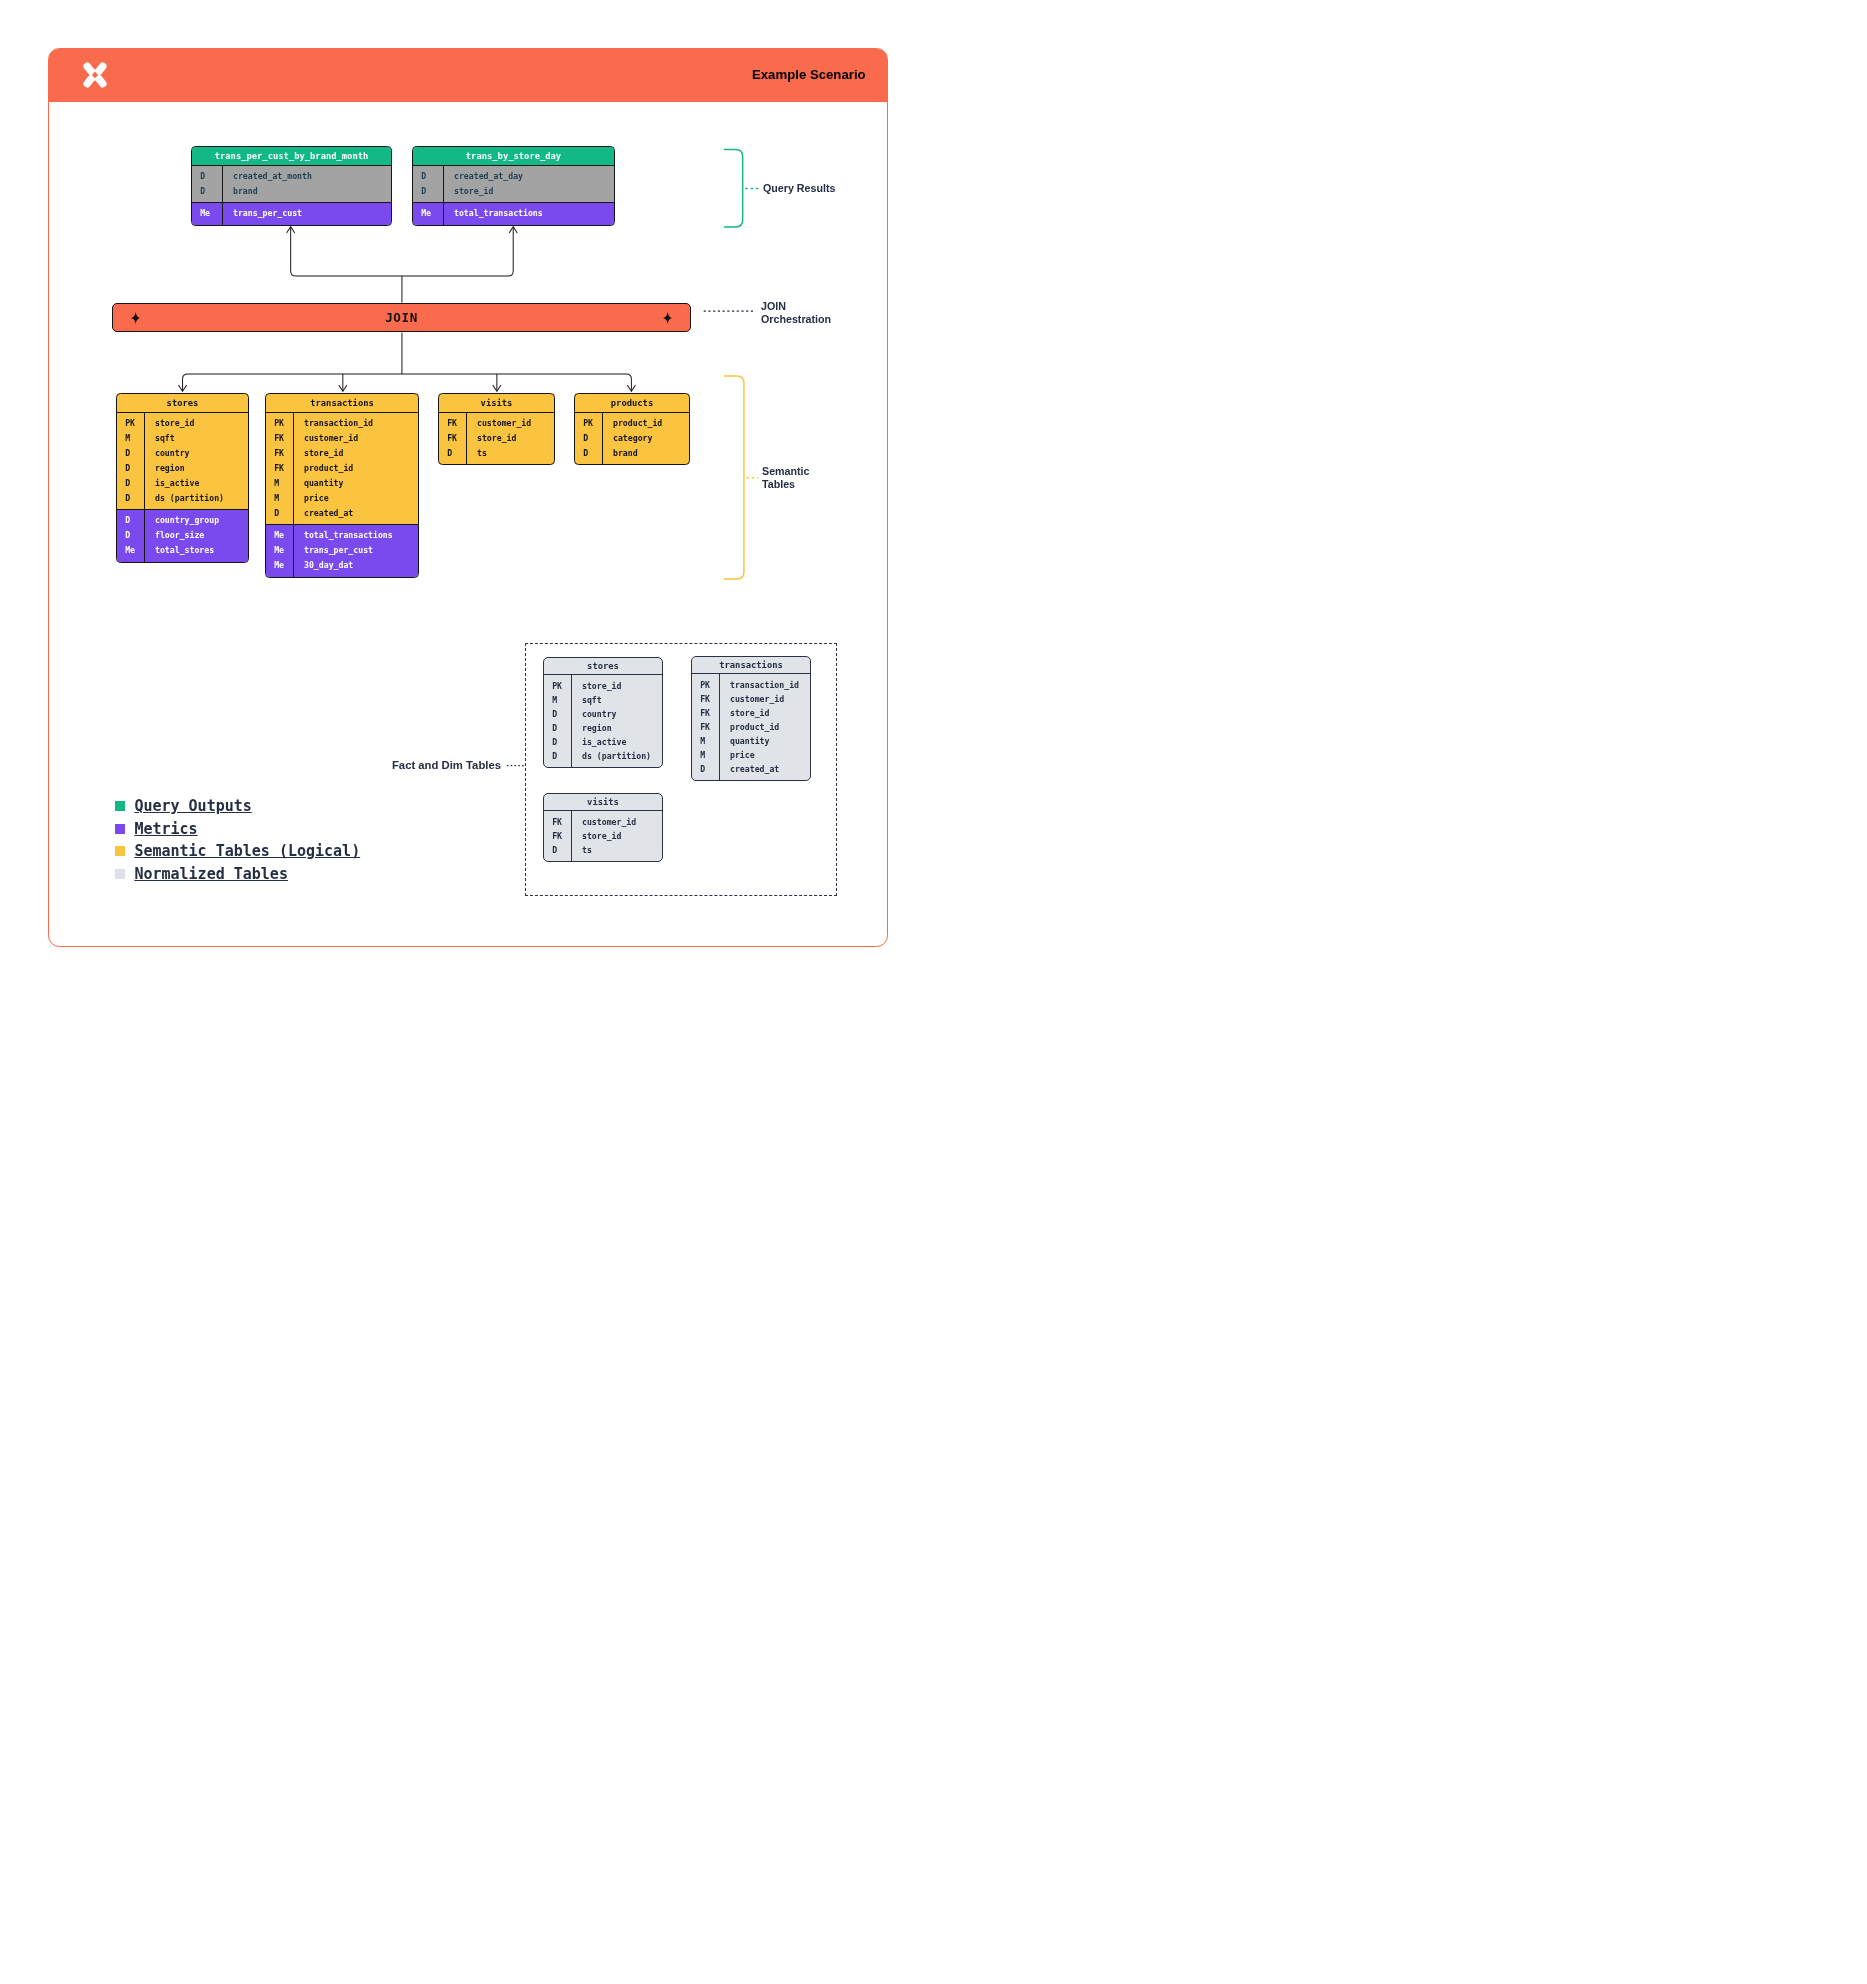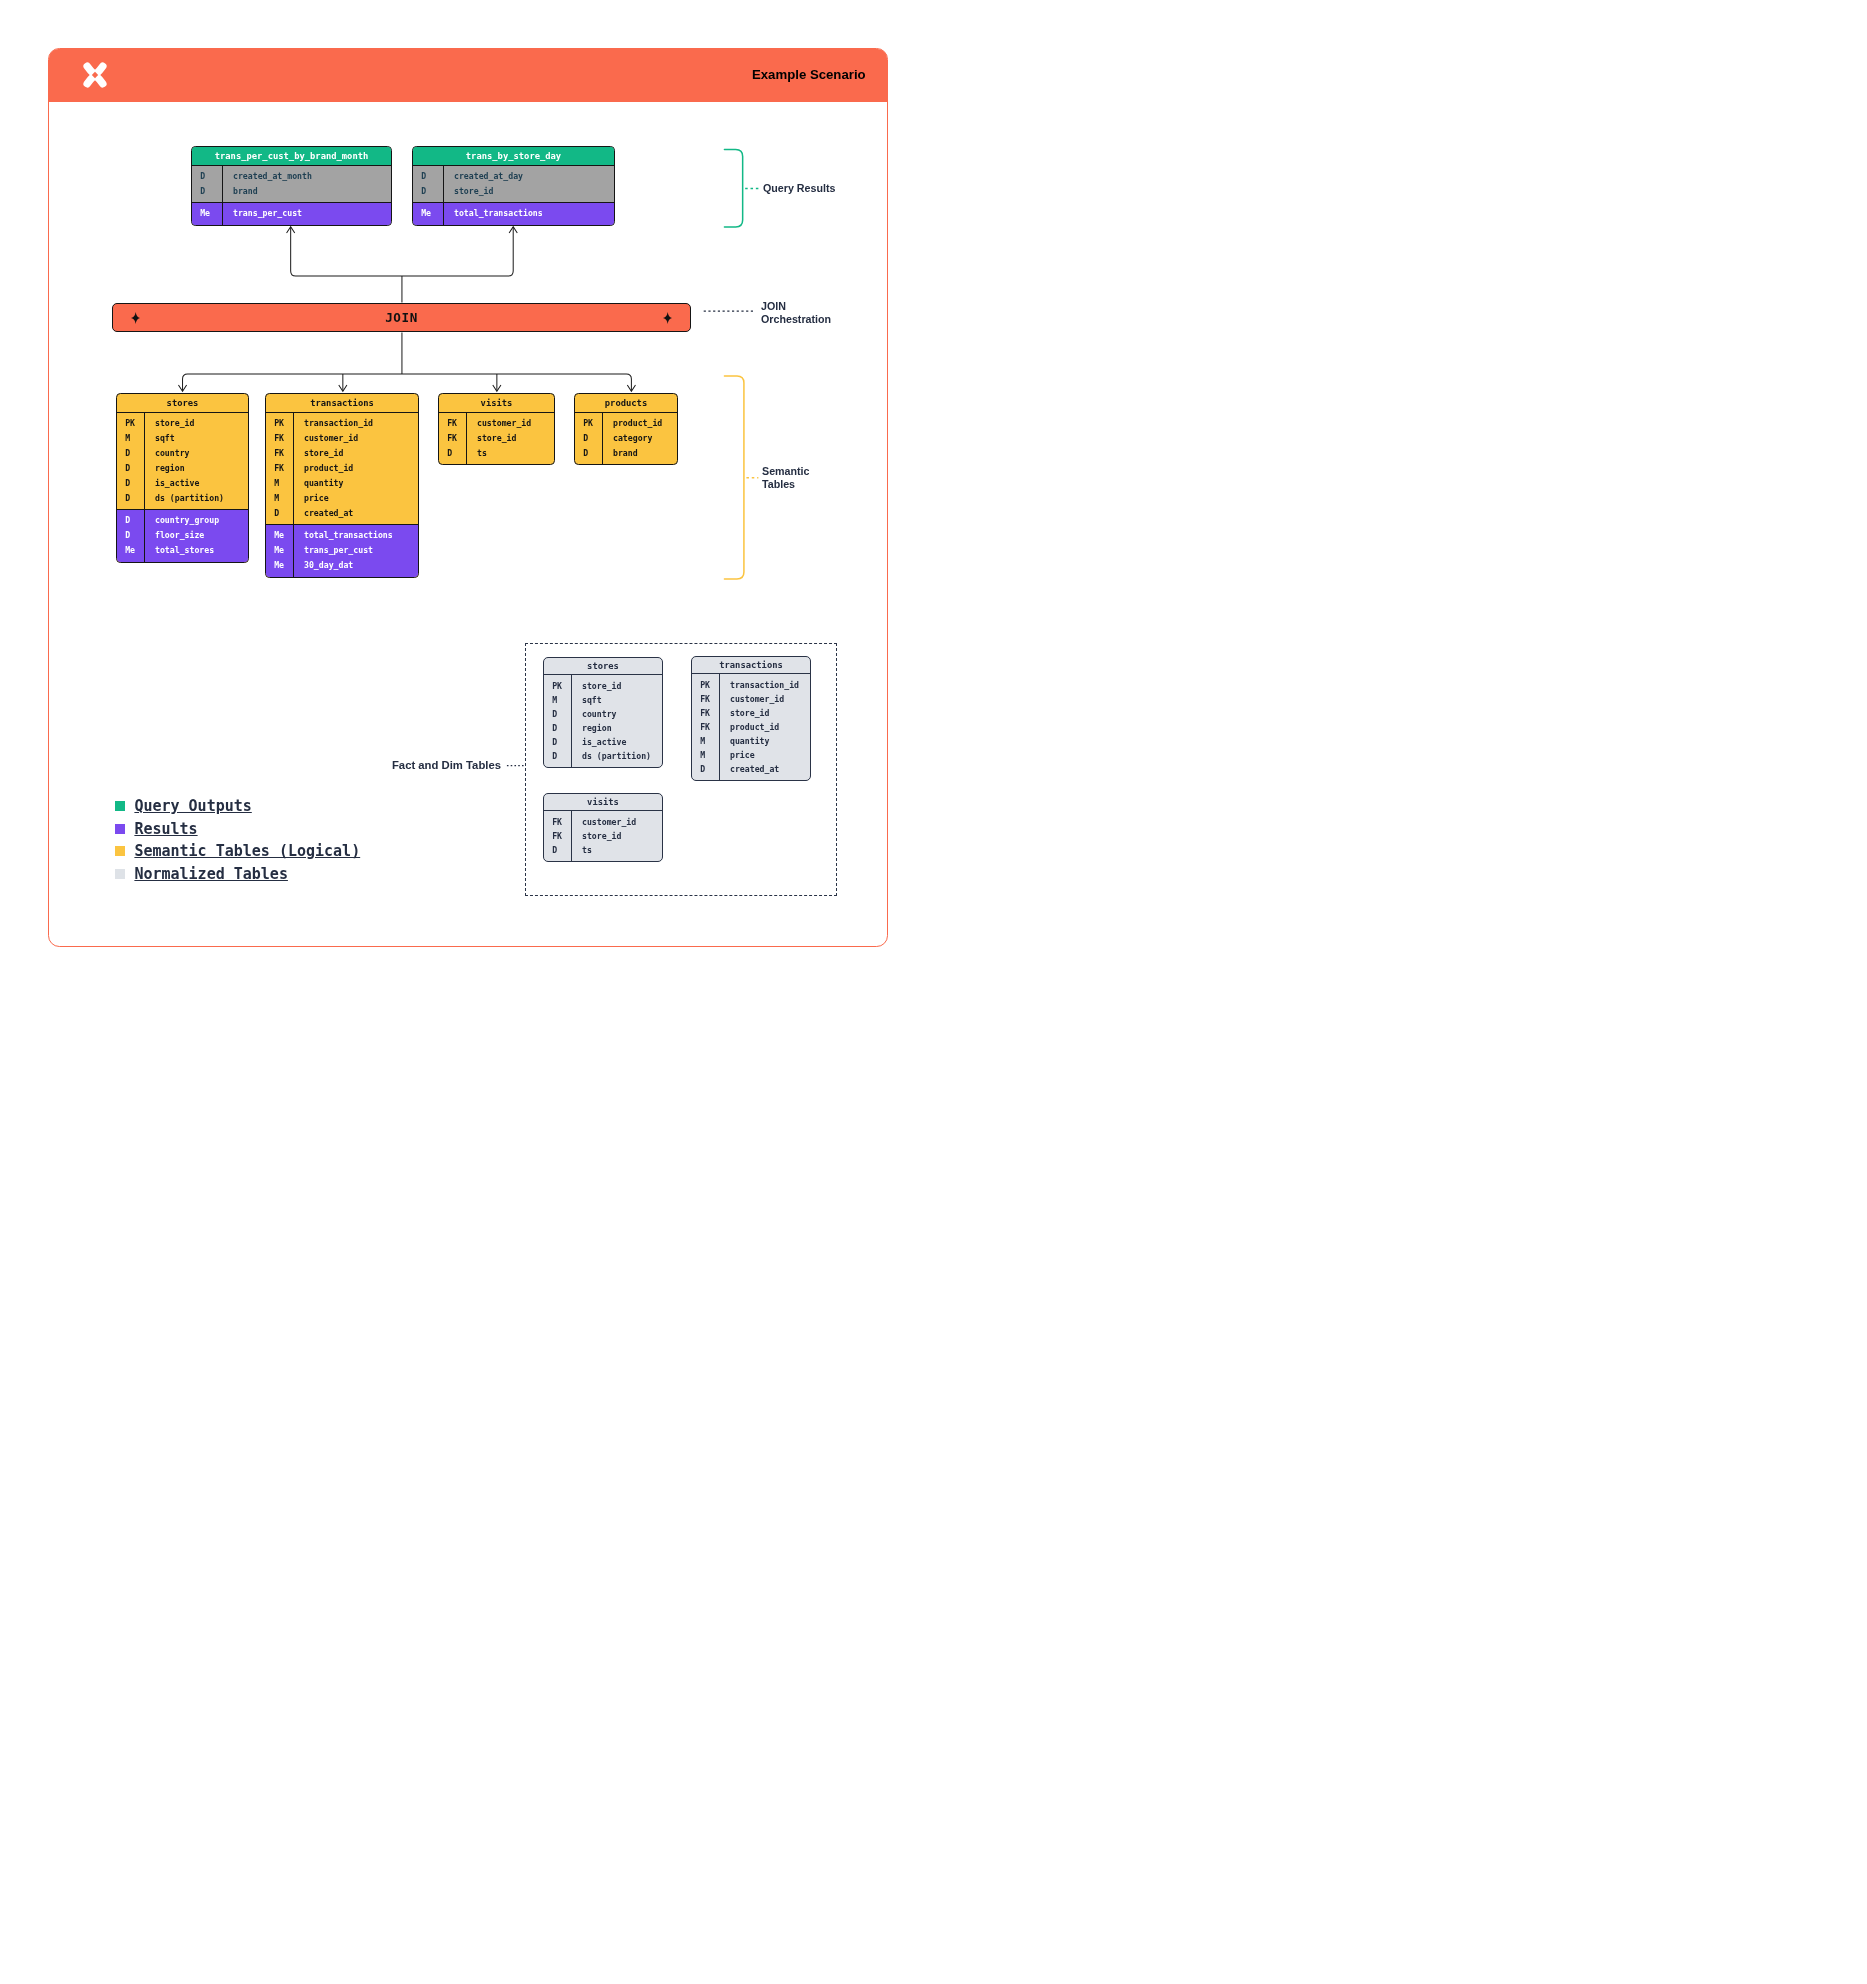--- a/index.html
+++ b/index.html
@@ -30,21 +30,21 @@
   .tbl-gray .tbl-title{border-bottom:0.9px solid #2A3346;padding:3.1px 2.5px;}
   .tbl-gray .keys{width:28px;border-right:0.9px solid #2A3346;padding-top:3.8px;padding-bottom:3.8px;}
   .tbl-gray .fields{padding-top:3.8px;padding-bottom:3.8px;}
   .tbl-gray .cell{line-height:14px;}
   
   #qr1{left:191px;top:146px;width:201px;}
   #qr2{left:412px;top:146px;width:203px;}
   #sem-stores{left:116px;top:393px;width:133px;}
   #sem-transactions{left:265px;top:393px;width:154px;}
   #sem-visits{left:438px;top:393px;width:117px;}
-  #sem-products{left:574px;top:393px;width:104px;}
+  #sem-products{left:574px;top:393px;width:116px;}
   #norm-stores{left:543px;top:657px;width:120px;}
   #norm-transactions{left:691px;top:656px;width:120px;}
   #norm-visits{left:543px;top:793px;width:120px;}
   
   #join-bar{position:absolute;left:112px;top:303px;width:579px;height:29px;background:#FA6A4D;
         border:1.3px solid #151515;border-radius:5px;box-sizing:border-box;
         display:flex;align-items:center;justify-content:center;}
   #join-bar .join-text{font-family:"DejaVu Sans Mono",monospace;font-weight:bold;font-size:12.6px;color:#111;letter-spacing:0.6px;}
   .join-diamond{position:absolute;top:50%;transform:translateY(-50%);width:9.4px;height:13.2px;}
   .join-diamond.left{left:17.6px;} .join-diamond.right{right:17.6px;}
@@ -345,21 +345,21 @@
   </div>
   <div id="lbl-factdim" class="side-label">Fact and Dim Tables</div>
 
   <div id="legend">
     <div class="legend-row">
       <span class="legend-swatch" style="background: rgb(18, 184, 134);"></span>
       <span class="legend-label">Query Outputs</span>
     </div>
     <div class="legend-row">
       <span class="legend-swatch" style="background: rgb(123, 74, 239);"></span>
-      <span class="legend-label">Results</span>
+      <span class="legend-label">Metrics</span>
     </div>
     <div class="legend-row">
       <span class="legend-swatch" style="background: rgb(251, 196, 64);"></span>
       <span class="legend-label">Semantic Tables (Logical)</span>
     </div>
     <div class="legend-row">
       <span class="legend-swatch" style="background: rgb(222, 226, 231);"></span>
       <span class="legend-label">Normalized Tables</span>
     </div>
   </div>

